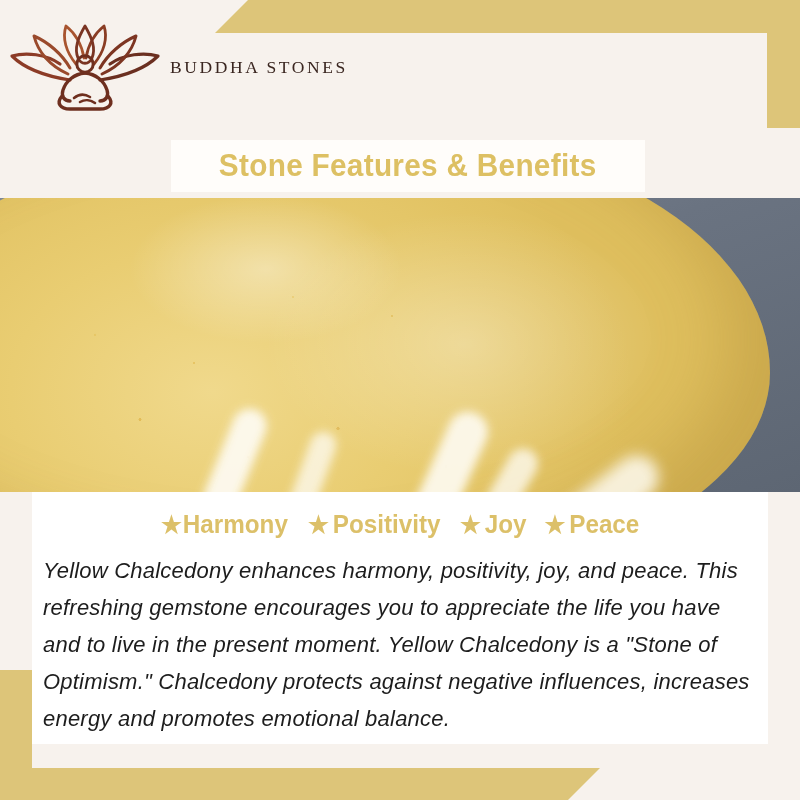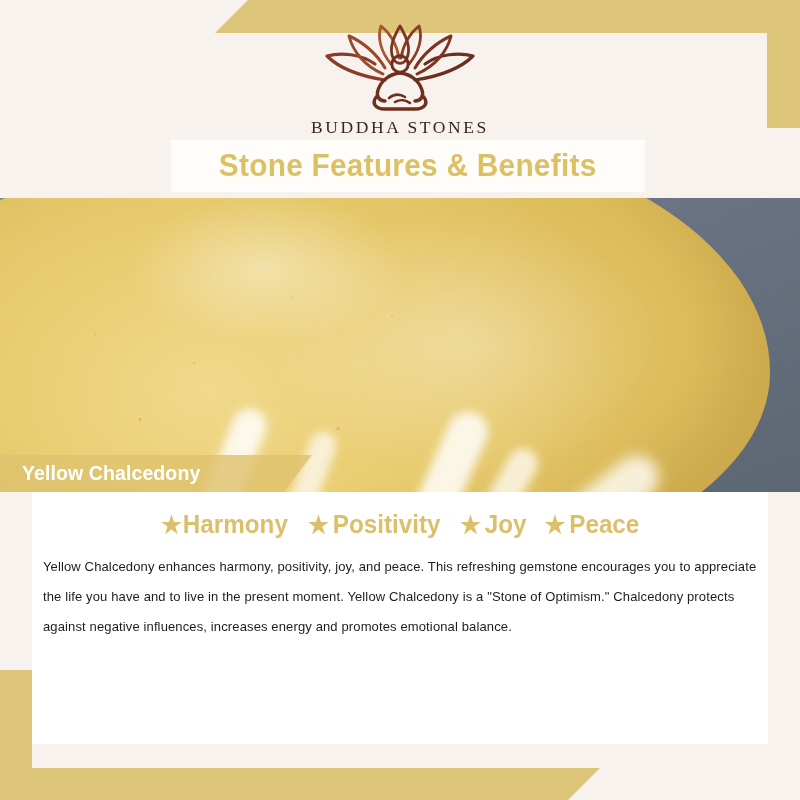--- a/index.html
+++ b/index.html
@@ -26,21 +26,21 @@
     clip-path:polygon(0 0, 100% 0, calc(100% - 32px) 100%, 0 100%);
   }
   .gold-bar-left{
     position:absolute;bottom:0;left:0;width:32px;height:130px;
     background:#ddc579;
   }
 
   
   .logo-block{
     position:absolute;top:18px;left:0;width:800px;
-    display:flex;flex-direction:column;align-items:center;
+    display:flex;flex-direction:row;align-items:center;
   }
   .logo-mark{width:170px;height:95px;display:block;}
   .logo-word{
     margin-top:4px;
     font-family:"Liberation Serif", serif;
     font-size:17.5px;letter-spacing:2.6px;color:#3a2620;font-weight:400;
   }
 
   
   .title-banner{
@@ -122,22 +122,22 @@
     font-weight:bold;font-size:25px;color:#dcc069;white-space:nowrap;
     font-family:"Liberation Sans Narrow","Liberation Sans", sans-serif;
     transform:scaleX(.97);
   }
   .benefit .star{font-size:24px;line-height:1;}
   .benefit:first-child{gap:1px;}
 
   .body-copy{
     margin:13px 11px 0 11px;
     font-family:"Liberation Sans Narrow","Liberation Sans", sans-serif;
-    font-size:13px;line-height:30px;color:#1d1d1d;
-    text-align:left;letter-spacing:.01em;
+    font-size:22px;line-height:37px;color:#1d1d1d;
+    text-align:left;letter-spacing:.01em;font-style:italic;
   }
 </style>
 </head>
 <body>
 
 <div class="poster">
 
   <div class="gold-bar-top"></div>
   <div class="gold-bar-right"></div>
   <div class="gold-bar-bottom"></div>
@@ -185,23 +185,20 @@
       <div class="speck"></div>
     </div>
     <div class="hl hl1"></div>
     <div class="hl hl2"></div>
     <div class="hl hl3"></div>
     <div class="hl hl4"></div>
     <div class="hl hl5"></div>
 
   </div>
 
-  <div class="name-tag">
-    <span class="name-tag-text">Yellow Chalcedony</span>
-  </div>
 
   <div class="content">
     <div class="benefits">
       <div class="benefit">
         <span class="star">★</span>
         <span>Harmony</span>
       </div>
       <div class="benefit">
         <span class="star">★</span>
         <span>Positivity</span>

